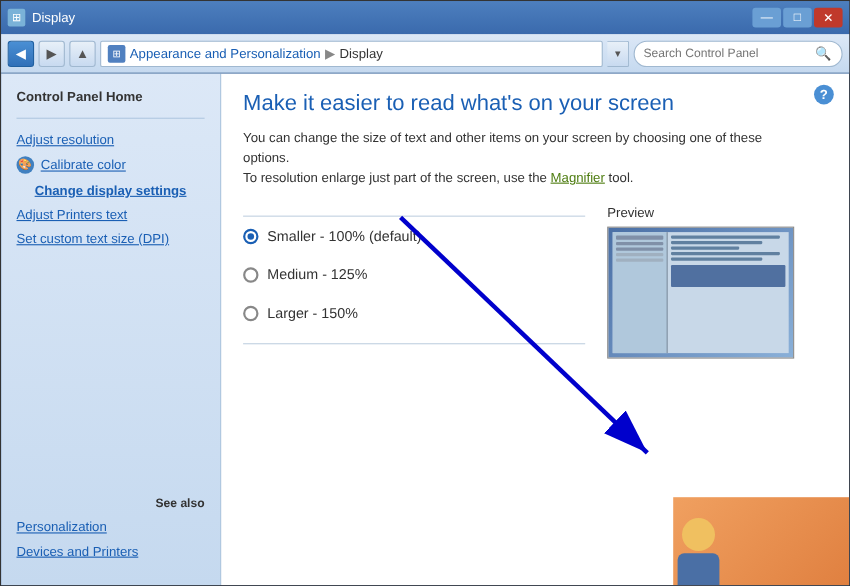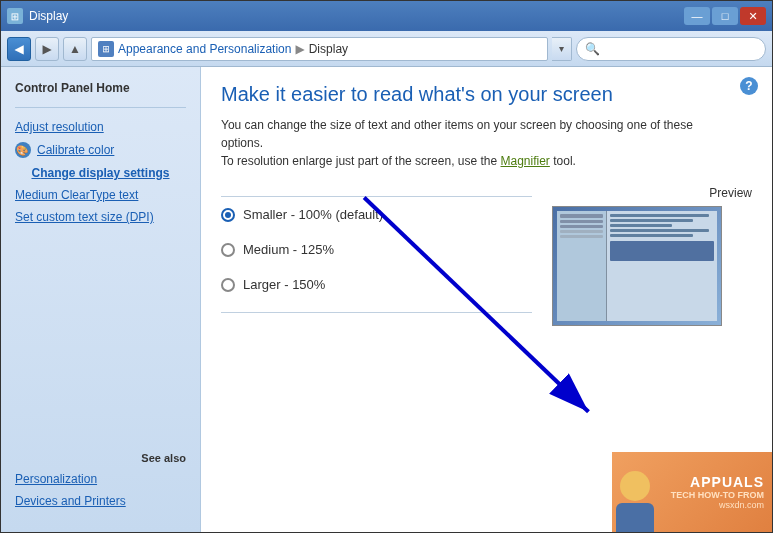--- a/index.html
+++ b/index.html
@@ -366,21 +366,20 @@
 
     .preview-col {
       width: 200px;
       flex-shrink: 0;
     }
 
     .preview-label {
       font-size: 12px;
       color: #333;
       margin-bottom: 6px;
-      text-align: right;
     }
 
     .preview-box {
       width: 170px;
       height: 120px;
       border: 1px solid #888;
       background: linear-gradient(135deg, #4a6fa5 0%, #6a8fbf 50%, #8ab0d8 100%);
       position: relative;
       overflow: hidden;
     }
@@ -477,41 +476,42 @@
     <button class="nav-btn">▶</button>
     <button class="nav-btn">▲</button>
     <div class="breadcrumb-bar">
       <span class="breadcrumb-icon">⊞</span>
       <span class="breadcrumb-link">Appearance and Personalization</span>
       <span class="breadcrumb-sep">▶</span>
       <span class="breadcrumb-current">Display</span>
     </div>
     <div class="breadcrumb-arrow">▾</div>
     <div class="search-bar">
+      <input class="search-input" type="text" placeholder="Search Control Panel" style="">
       <div class="search-icon-btn">🔍</div>
     </div>
   </div>
 
   <div class="main-area">
 
     <div class="sidebar">
       <div class="sidebar-item-plain">Control Panel Home</div>
       <div class="sidebar-divider"></div>
       <div class="sidebar-item">
         <span>Adjust resolution</span>
       </div>
       <div class="sidebar-icon-item">
         <div class="sidebar-small-icon">🎨</div>
         <span class="sidebar-item" style="padding:0;text-decoration:underline;">Calibrate color</span>
       </div>
       <div class="sidebar-item active">
         <span>Change display settings</span>
       </div>
       <div class="sidebar-item">
-        <span>Medium ClearType text</span>
+        <span>Adjust Printers text</span>
       </div>
       <div class="sidebar-item">
         <span>Set custom text size (DPI)</span>
       </div>
 
       <div class="sidebar-bottom">
         <div class="sidebar-section-label">See also</div>
         <div class="sidebar-item">
           <span>Personalization</span>
         </div>
@@ -586,21 +586,16 @@
 
       <div class="apply-section">
         <button class="apply-btn">Apply</button>
       </div>
 
       <div class="watermark">
         <div style="position:absolute;bottom:0;right:115px;width:45px;height:65px;overflow:hidden;">
           <div style="width:30px;height:30px;background:#f0c060;border-radius:50%;margin:4px auto 2px;"></div>
           <div style="width:38px;height:35px;background:#4a6fa5;border-radius:6px 6px 0 0;margin:0 auto;"></div>
         </div>
-        <div style="text-align:right;">
-          <div style="font-size:14px;font-weight:900;color:#fff;letter-spacing:1px;">APPUALS</div>
-          <div style="font-size:9px;color:#ffe0c0;font-weight:bold;">TECH HOW-TO FROM</div>
-          <div style="font-size:9px;color:#ffe0c0;">wsxdn.com</div>
-        </div>
       </div>
     </div>
   </div>
 </div>
 
 </body></html>

